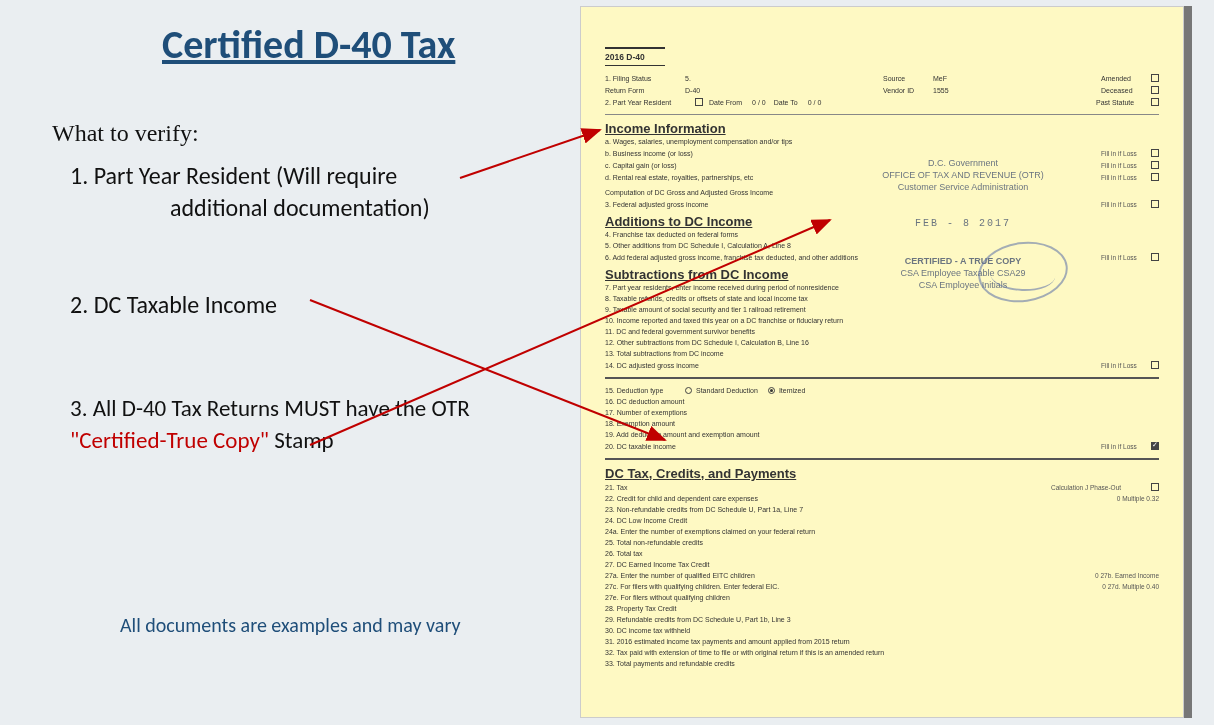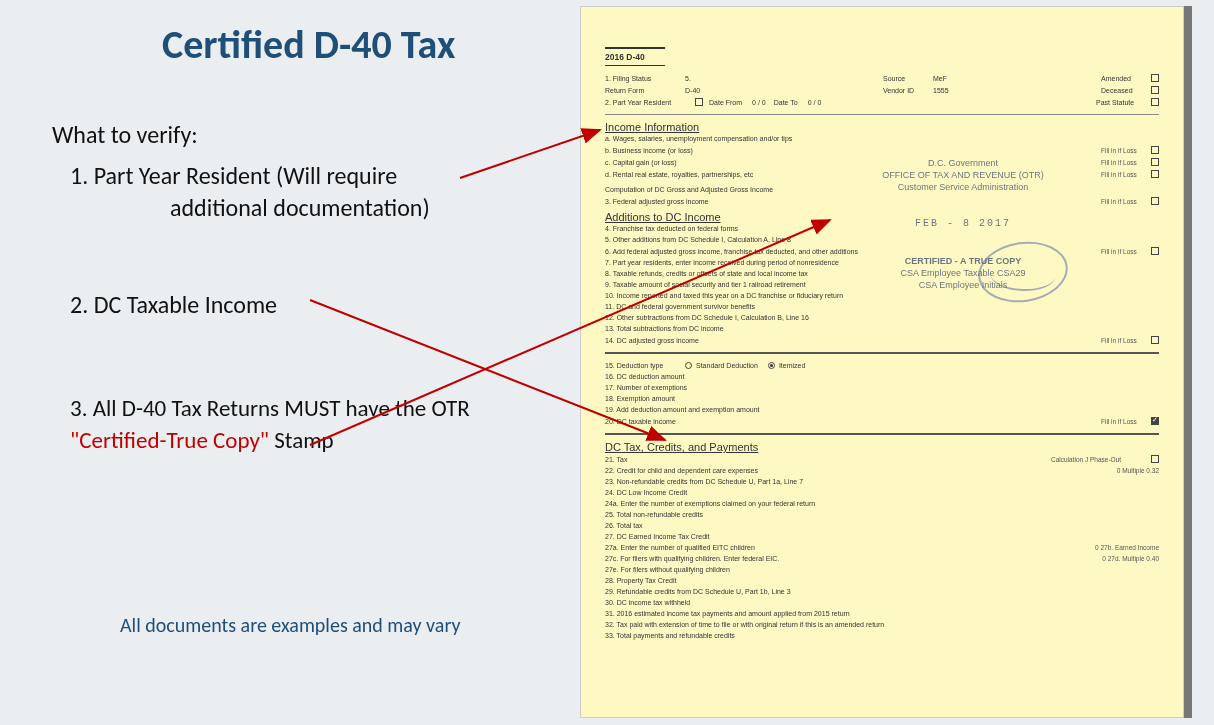--- a/index.html
+++ b/index.html
@@ -11,27 +11,29 @@
     position: relative;
     overflow: hidden;
   }
   .title {
     position: absolute;
     left: 162px;
     top: 20px;
     font-size: 40px;
     font-weight: bold;
     color: #1f4e79;
+    text-decoration: underline;
   }
   .intro {
     position: absolute;
     left: 52px;
     top: 120px;
     font-size: 24px;
     color: #111;
+    font-family: Liberation Serif, serif;
   }
   .item1 {
     position: absolute;
     left: 70px;
     top: 160px;
     font-size: 24px;
     color: #111;
     line-height: 1.35;
     width: 460px;
   }
@@ -89,23 +91,23 @@
   .grow { flex: 1; }
   .cb {
     display: inline-block;
     width: 8px; height: 8px;
     border: 1px solid #444;
     vertical-align: middle;
   }
   .cb.chk { background: #444; position:relative;}
   .cb.chk::after{content:"✓"; color:#fff; font-size:7px; position:absolute; top:-2px; left:0;}
   .sect-hdr {
-    font-weight: normal;
+    font-weight: bold;
     text-decoration: underline;
-    font-size: 11px;
+    font-size: 13px;
     margin-top: 4px;
     display: block;
   }
   .hr { border-top: 1px solid #888; margin: 6px 0; }
   .hr2 { border-top: 2px solid #555; margin: 6px 0; }
   .small { font-size: 6.5px; color: #555; }
   .right { text-align: right; }
   .radio {
     display:inline-block; width:7px; height:7px; border:1px solid #444; border-radius:50%;
     vertical-align:middle;
@@ -233,20 +235,21 @@
     </div>
   <div class="row">
       <span>5. Other additions from DC Schedule I, Calculation A, Line 8</span>
     </div>
   <div class="row">
       <span class="grow">6. Add federal adjusted gross income, franchise tax deducted, and other additions</span>
       <span class="small" style="width:50px">Fill in if Loss</span>
       <span class="cb"></span>
     </div>
 
+  <span class="sect-hdr">Subtractions from DC Income</span>
   <div class="row">
       <span>7. Part year residents, enter income received during period of nonresidence</span>
     </div>
   <div class="row">
       <span>8. Taxable refunds, credits or offsets of state and local income tax</span>
     </div>
   <div class="row">
       <span>9. Taxable amount of social security and tier 1 railroad retirement</span>
     </div>
   <div class="row">

